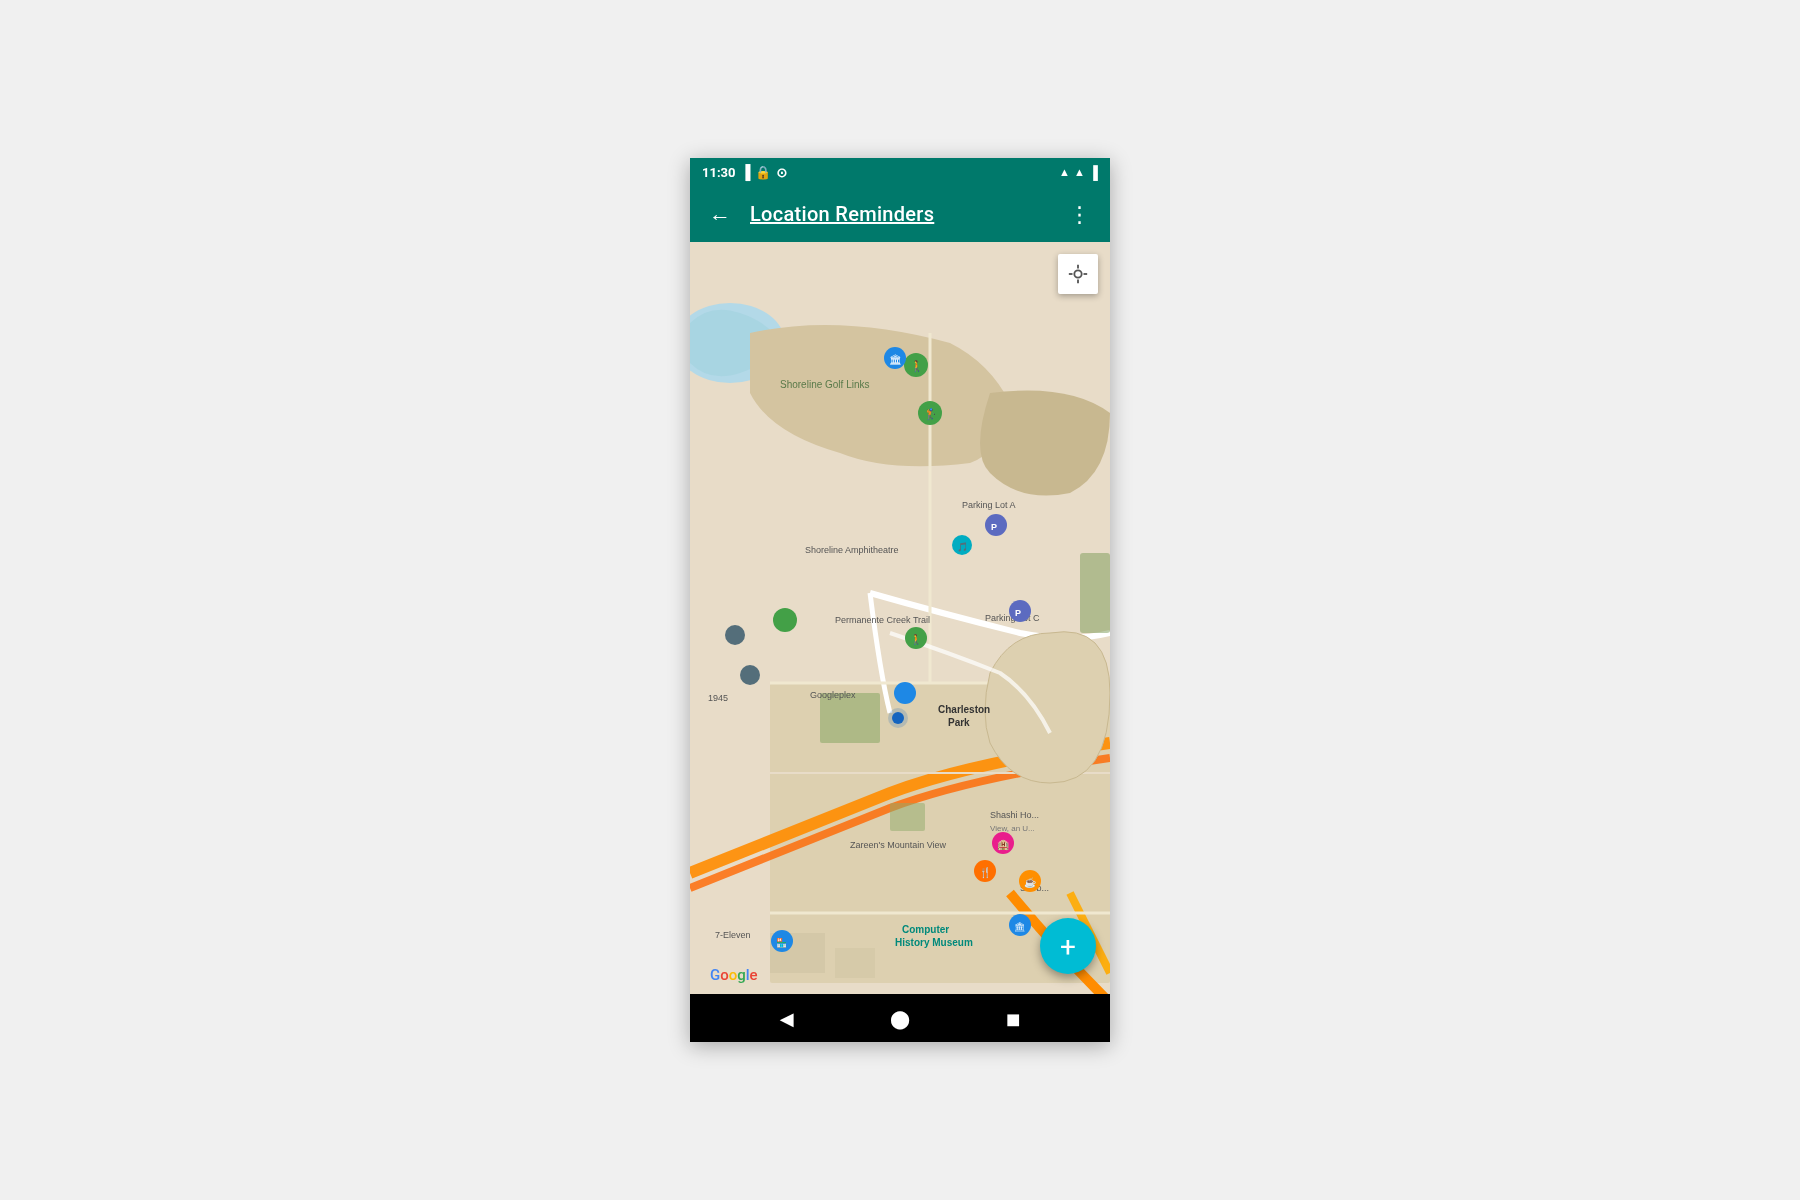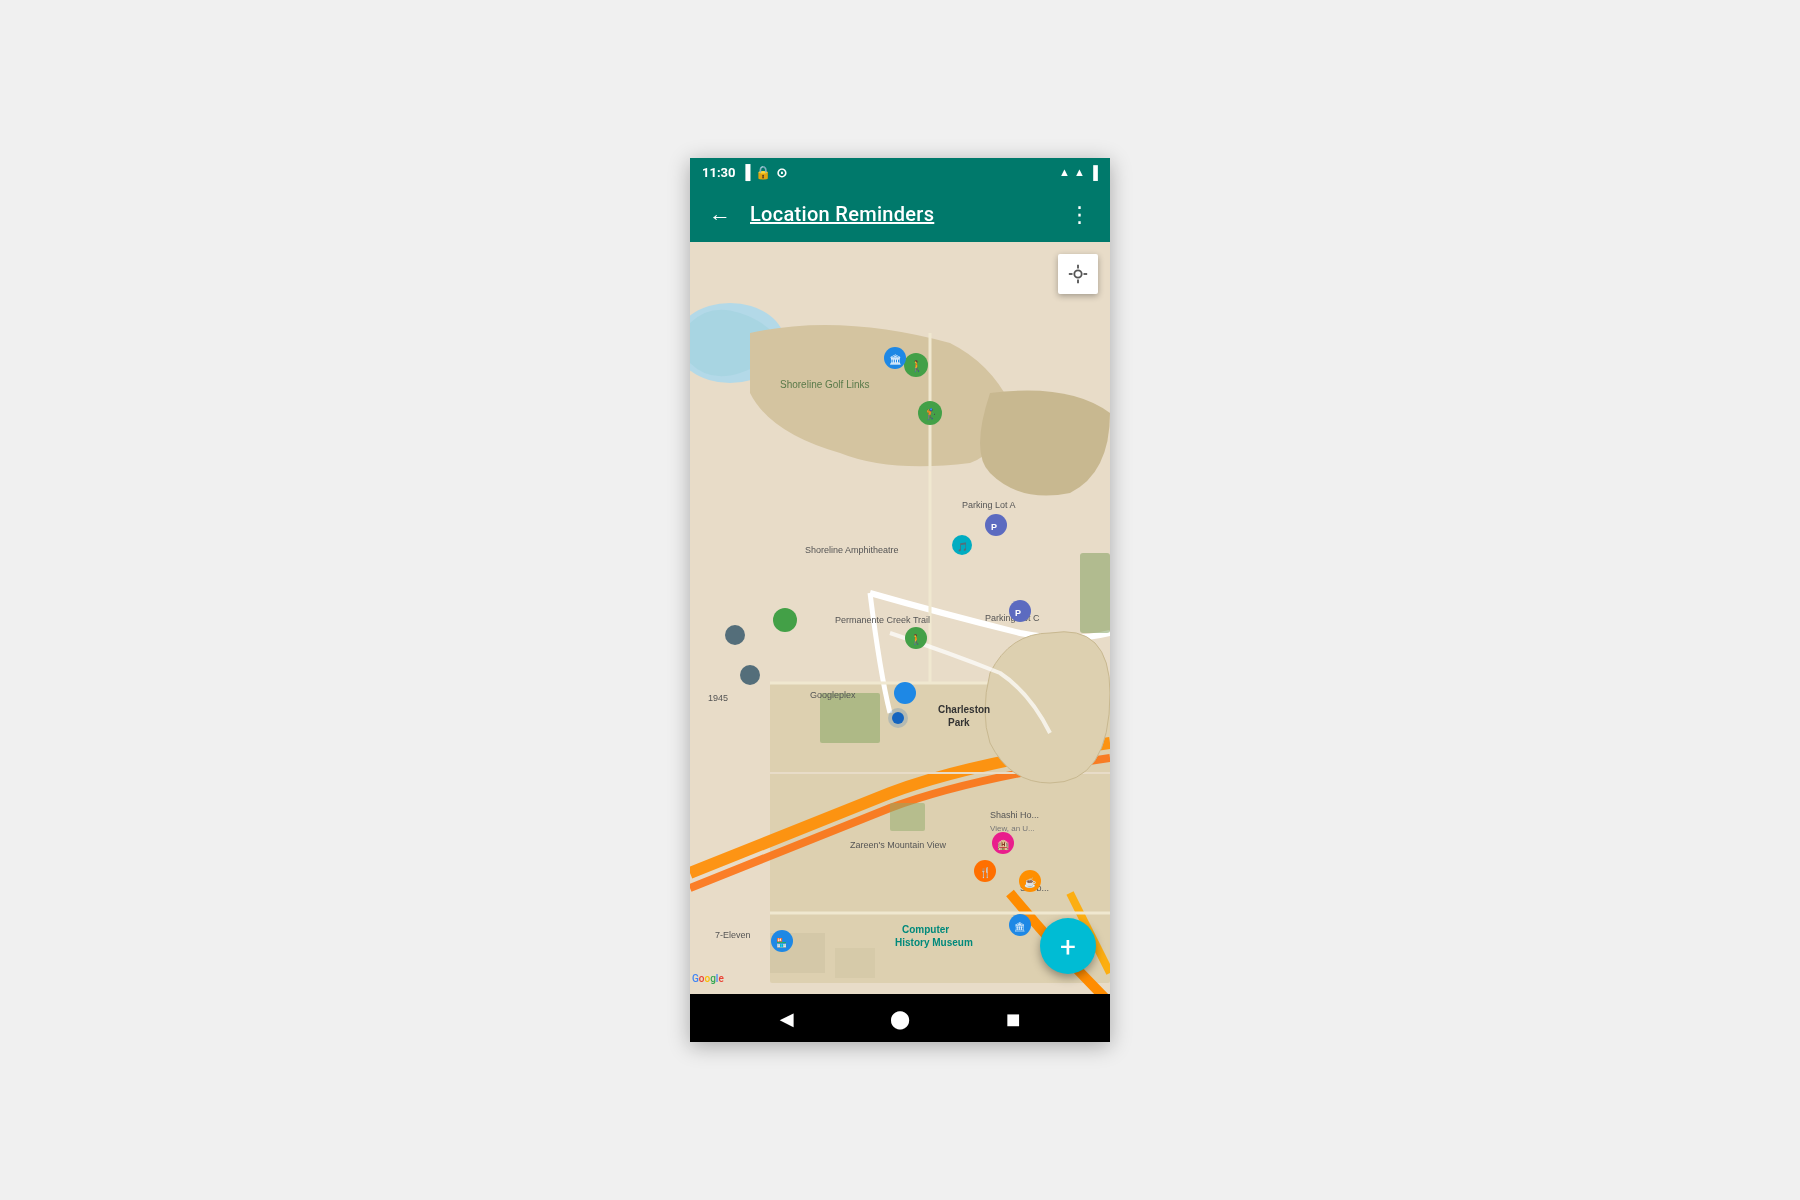--- a/index.html
+++ b/index.html
@@ -135,22 +135,22 @@
       cursor: pointer;
       font-size: 28px;
       color: white;
       z-index: 10;
     }
 
     
     .google-watermark {
       position: absolute;
       bottom: 10px;
-      left: 2px;
-      font-size: 10px;
+      left: 20px;
+      font-size: 15px;
       color: #666;
       font-weight: 500;
       z-index: 5;
     }
     .google-watermark span {
       color: #4285F4;
     }
     .google-watermark .g-o { color: #EA4335; }
     .google-watermark .g-o2 { color: #FBBC04; }
     .google-watermark .g-g2 { color: #34A853; }

